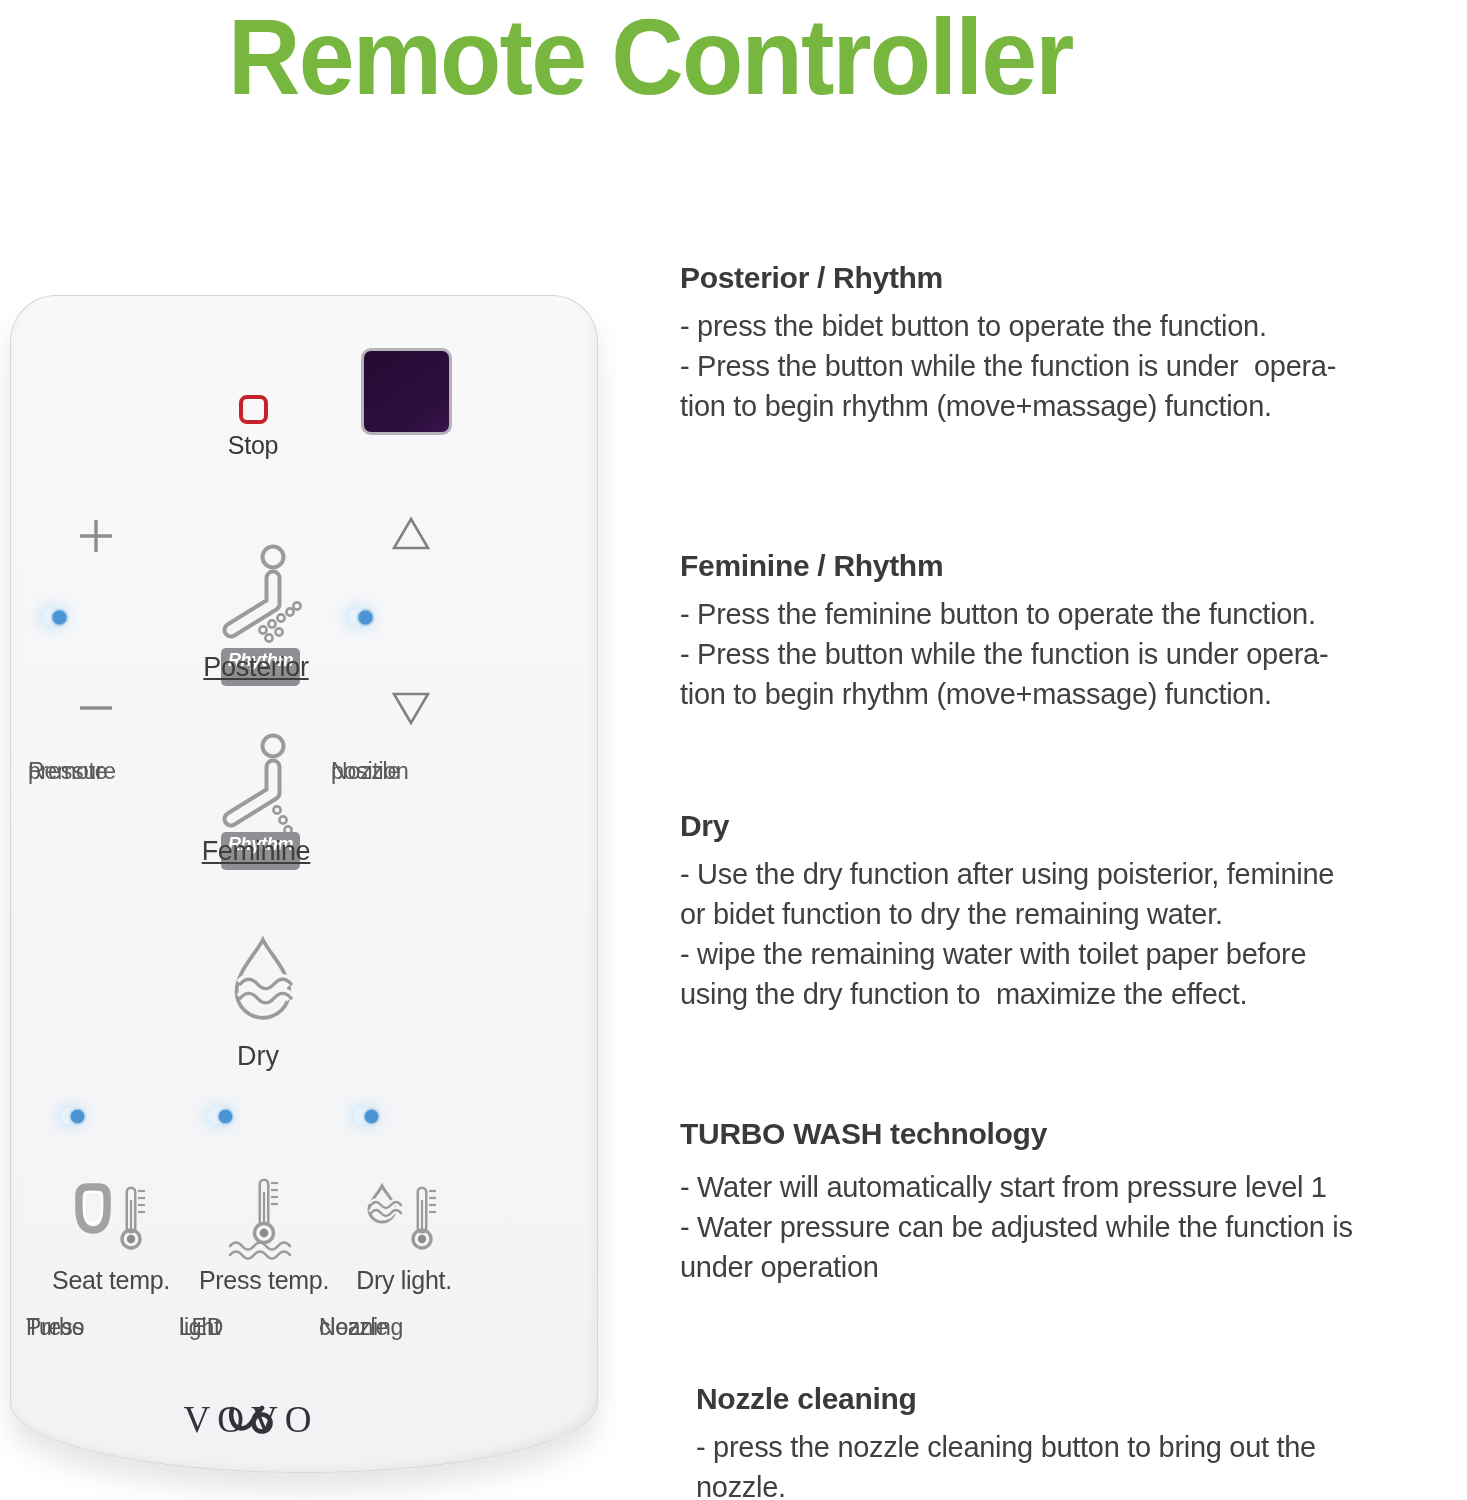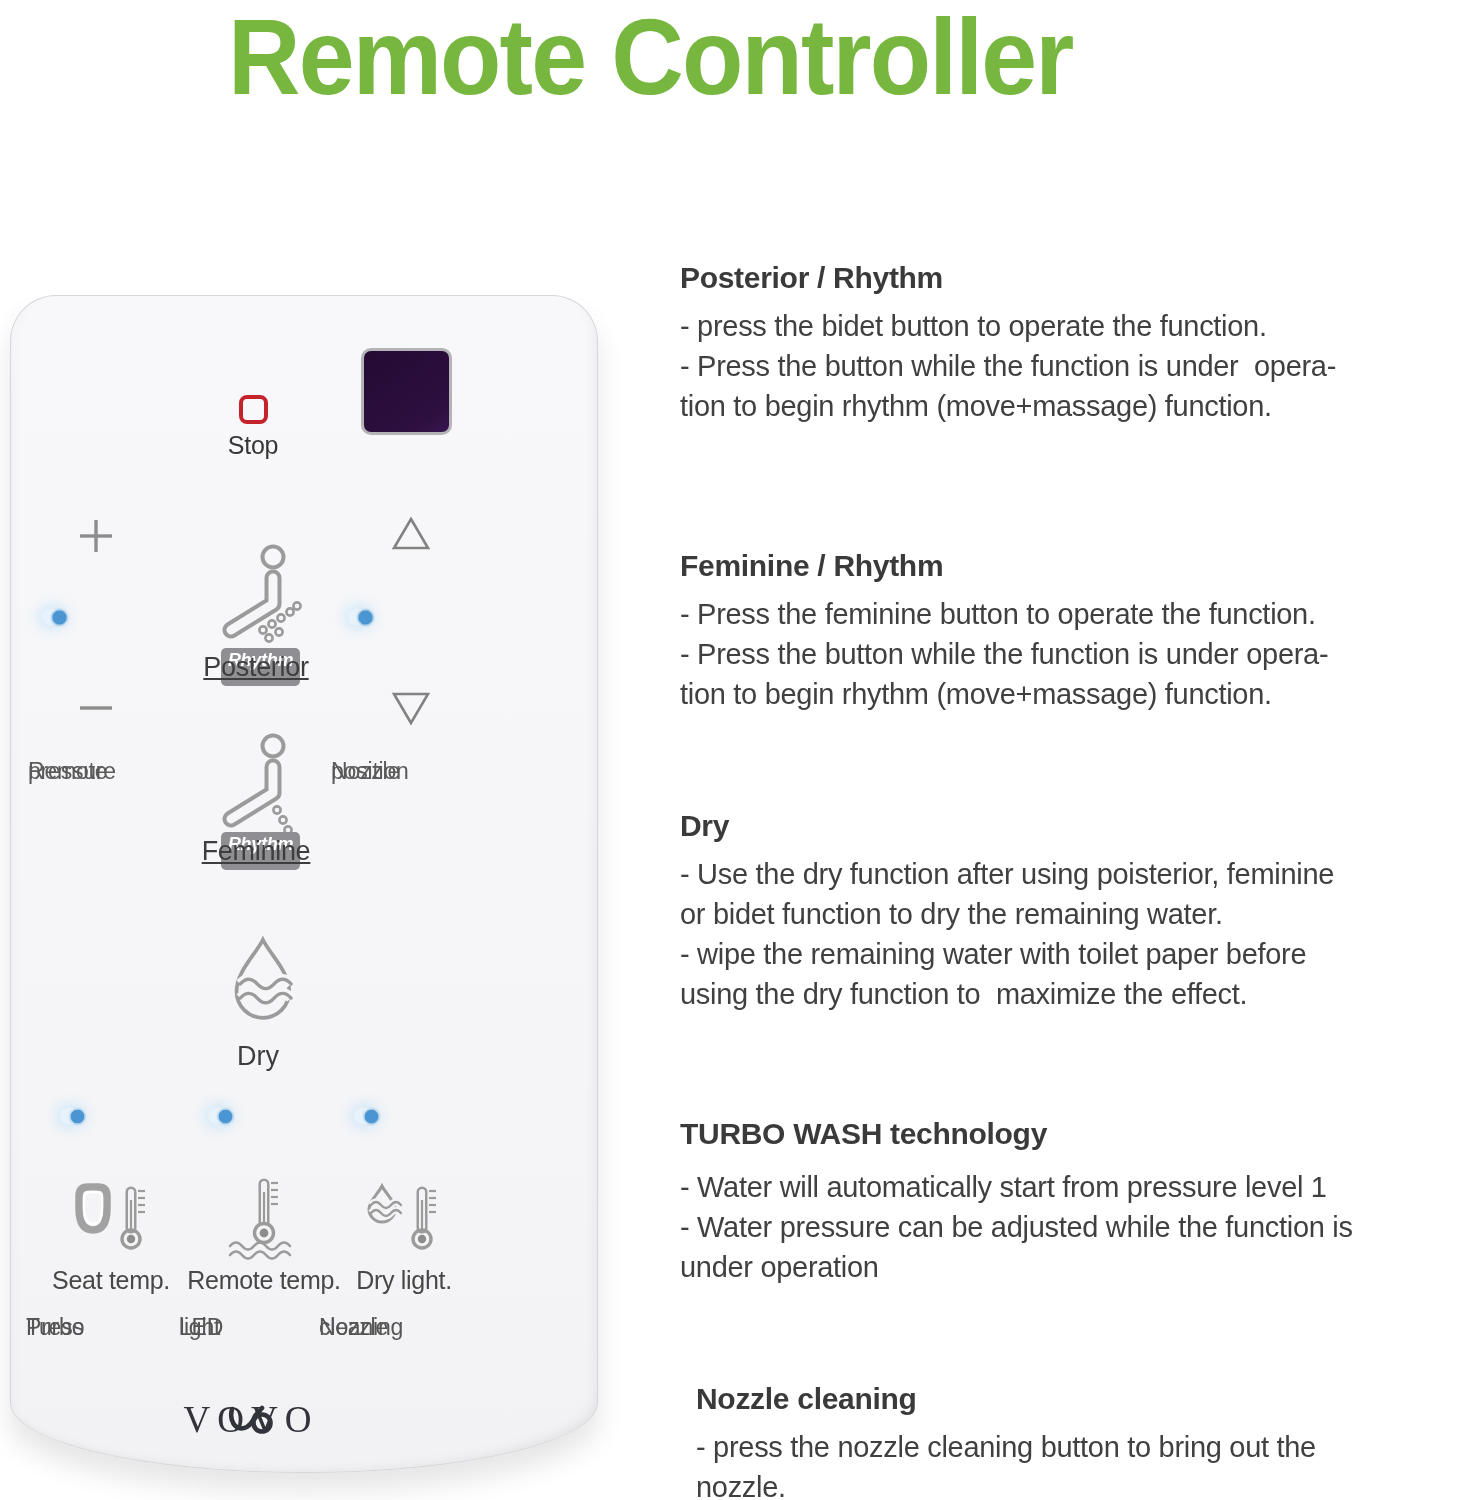--- a/index.html
+++ b/index.html
@@ -306,21 +306,21 @@
         <g stroke="#9b9b9b" stroke-width="2.2">
           <line x1="67" y1="11" x2="74" y2="11"></line>
             <line x1="67" y1="18" x2="74" y2="18"></line>
           <line x1="67" y1="25" x2="74" y2="25"></line>
             <line x1="67" y1="32" x2="74" y2="32"></line>
         </g>
       </svg>
     </div>
 
     <div class="temp-label tl-seat">Seat temp.</div>
-    <div class="temp-label tl-water">Remote temp.</div>
+    <div class="temp-label tl-water">Press temp.</div>
     <div class="temp-label tl-dry">Dry light.</div>
 
     <div class="bottom-label bl-turbo">
       <div>Turbo</div>
       <div>Press</div>
     </div>
     <div class="bottom-label bl-led">
       <div>LED</div>
       <div>light</div>
     </div>

